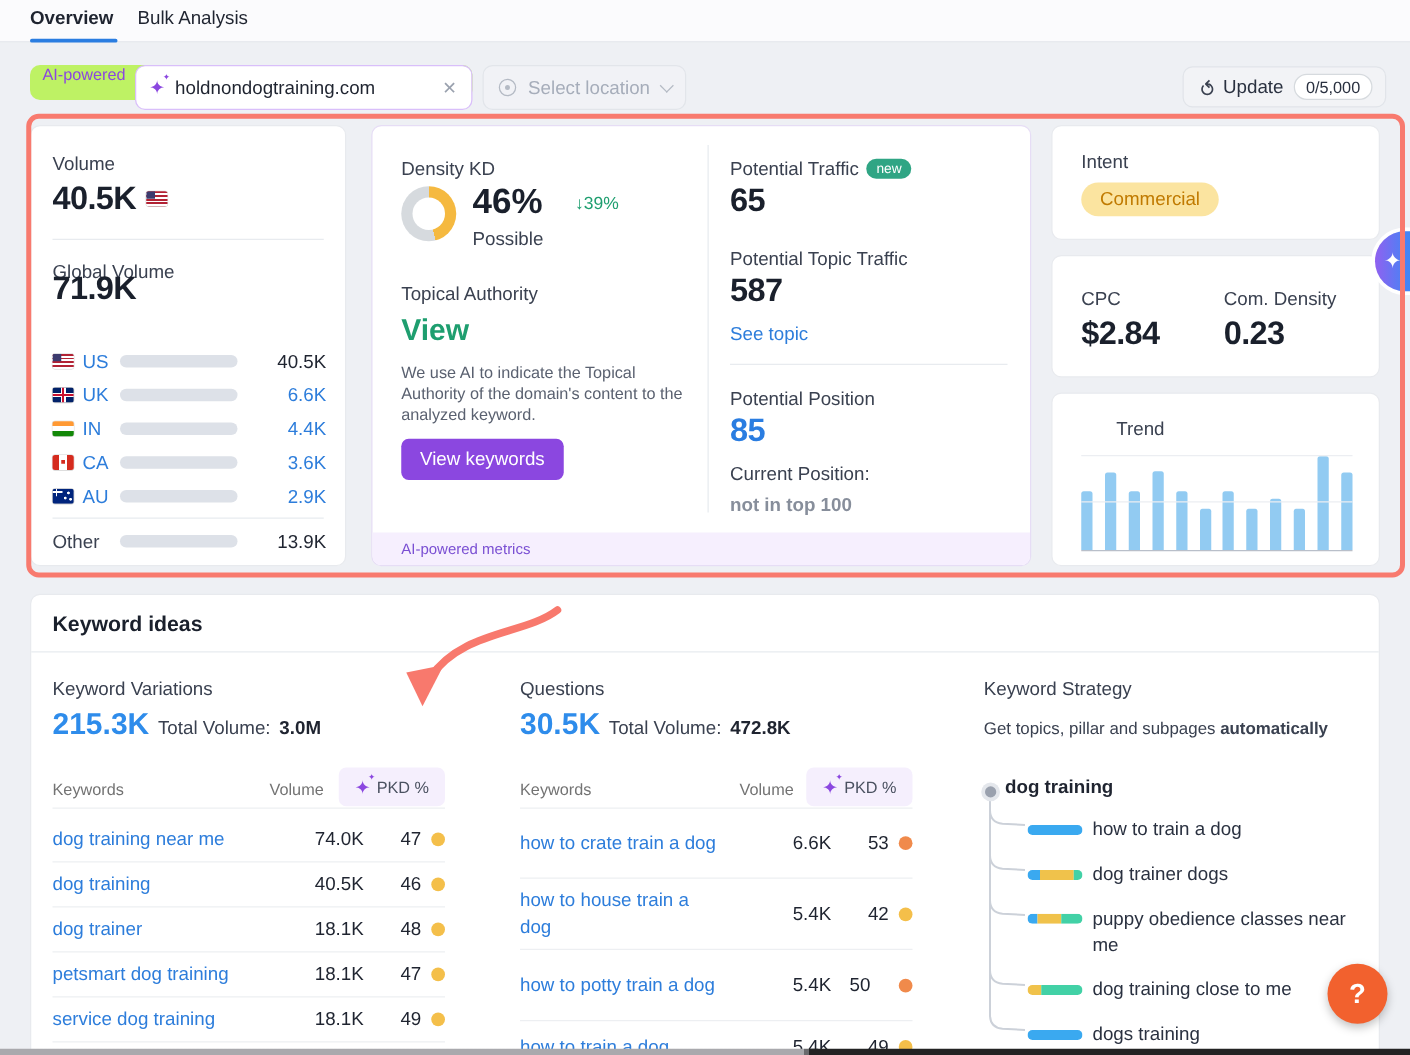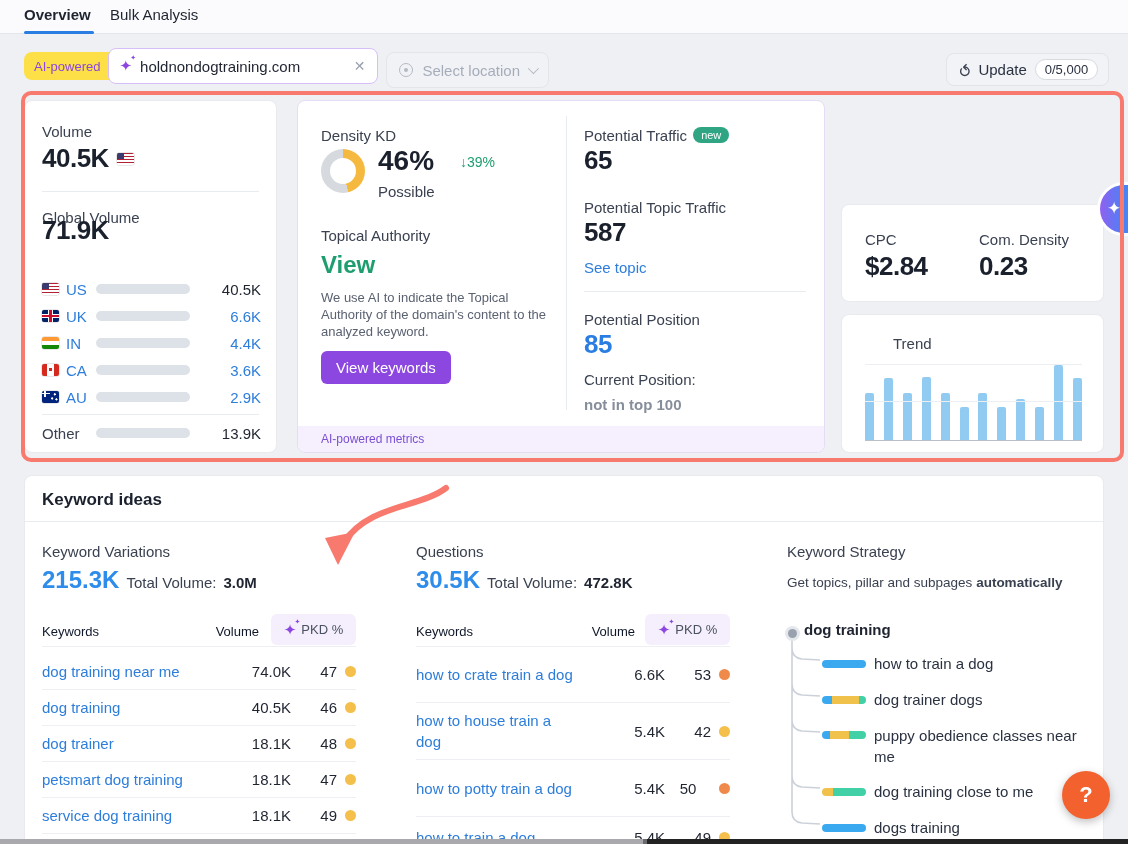--- a/index.html
+++ b/index.html
@@ -7,21 +7,21 @@
   .screen { position:relative; width:1128px; height:844px; background:#eef0f4; overflow:hidden; }
 
   
   .tabbar { position:absolute; top:0; left:0; width:1128px; height:34px; background:#fbfbfd; border-bottom:1px solid #e2e5ea; }
   .tab { position:absolute; top:6px; font-size:15px; color:#1f2430; cursor:pointer; }
   .tab-overview { left:24px; font-weight:700; }
   .tab-bulk { left:110px; font-weight:400; }
   .tab-underline { position:absolute; left:24px; top:31px; width:70px; height:3px; background:#2a7de1; border-radius:2px; }
 
   
-  .ai-wrap { position:absolute; left:24px; top:52px; height:28px; background:#fde047; border-radius:8px; display:flex; align-items:center; padding-left:10px; }
+  .ai-wrap { position:absolute; left:24px; top:52px; height:28px; background:#bef264; border-radius:8px; display:flex; align-items:flex-start; padding-left:10px; }
   .ai-label { font-size:13px; color:#8b47e0; margin-right:8px; }
   .kw-input-box { position:relative; width:270px; height:36px; background:#fff; border:1px solid #d9bffa; border-radius:8px; display:flex; align-items:center; padding:0 10px; }
   .sparkle { color:#8b47e0; font-size:15px; margin-right:8px; position:relative; }
   .sparkle::after { content:"✦"; position:absolute; font-size:7px; top:-3px; right:-4px; }
   .kw-input { border:none; outline:none; font-size:15px; color:#1f2430; flex:1; font-family:"Liberation Sans",sans-serif; background:transparent; }
   .clear-x { color:#9aa1ae; font-size:14px; cursor:pointer; padding:0 2px; }
   .loc-box { position:absolute; left:386px; top:52px; width:163px; height:36px; background:#f1f2f6; border:1px solid #e2e5ea; border-radius:8px; display:flex; align-items:center; padding:0 12px; gap:8px; color:#a6adba; }
   .pin-icon { width:14px; height:14px; border:1.6px solid #b4bac4; border-radius:50%; position:relative; }
   .pin-icon::after { content:""; position:absolute; left:3.5px; top:3.5px; width:4px; height:4px; border-radius:50%; background:#b4bac4; }
   .loc-text { font-size:15px; flex:1;text-align:right; }
@@ -97,21 +97,21 @@
   .ai-float span { position:absolute; left:7px; top:13px; color:#fff; font-size:17px; }
 
   
   .card-ideas { left:24px; top:475px; width:1080px; height:380px; border-radius:8px 8px 0 0; }
   .ideas-title { position:absolute; left:17px; top:14px; font-size:17px; font-weight:700; color:#1a202c; }
   .ideas-hdiv { left:0; right:0; top:45px; }
   .col-label { font-size:15px; color:#3a4150; }
   .blue-big { font-size:24px; font-weight:700; color:#2e8ceb; }
   .tv-text { font-size:15px; color:#3a4150; }
   .tv-val { font-weight:700; color:#1f2430; }
-  .th { font-size:13px; color:#0f172a; }
+  .th { font-size:13px; color:#737373; }
   .pkd-cell { background:#f5effd; border-radius:6px; font-size:13px; color:#4a5160; display:flex; align-items:center; justify-content:center; gap:5px; }
   .kw-link { font-size:15px; color:#2d7ddb; cursor:pointer; line-height:21px; }
   .num { font-size:15px; color:#1f2430; }
   .dot { width:11px; height:11px; border-radius:50%; display:inline-block; }
   .dot-y { background:#f4bf4a; } .dot-o { background:#f08a4b; }
   .row-div { background:#edeff2; }
 
   .strategy-sub { font-size:13.5px; color:#3a4150; }
   .tree-root-dot { position:absolute; width:9px; height:9px; border-radius:50%; background:#9aa1ae; box-shadow:0 0 0 3px #e4e7ec; }
   .tree-root-label { font-size:15px; font-weight:700; color:#1f2430; }
@@ -222,20 +222,24 @@
     <div class="abs big" style="left:286px;top:116px;">587</div>
     <div class="see-topic">See topic</div>
     <div class="divider" style="left:286px;width:222px;top:190px;"></div>
     <div class="abs lbl" style="left:286px;top:210px;">Potential Position</div>
     <div class="abs big pp-val" style="left:286px;top:228px;">85</div>
     <div class="abs lbl" style="left:286px;top:270px;">Current Position:</div>
     <div class="abs lbl not-top" style="left:286px;top:295px;">not in top 100</div>
     <div class="ai-footer">AI-powered metrics</div>
   </div>
 
+  <div class="card card-intent">
+    <div class="abs lbl" style="left:23px;top:20px;">Intent</div>
+    <div class="intent-badge">Commercial</div>
+  </div>
 
   <div class="card card-cpc">
     <div class="abs lbl" style="left:23px;top:26px;">CPC</div>
     <div class="abs big" style="left:23px;top:46px;">$2.84</div>
     <div class="abs lbl" style="left:137px;top:26px;">Com. Density</div>
     <div class="abs big" style="left:137px;top:46px;">0.23</div>
   </div>
 
   <div class="card card-trend">
     <div class="abs lbl" style="left:23px;top:20px;margin-left:28px;">Trend</div>

